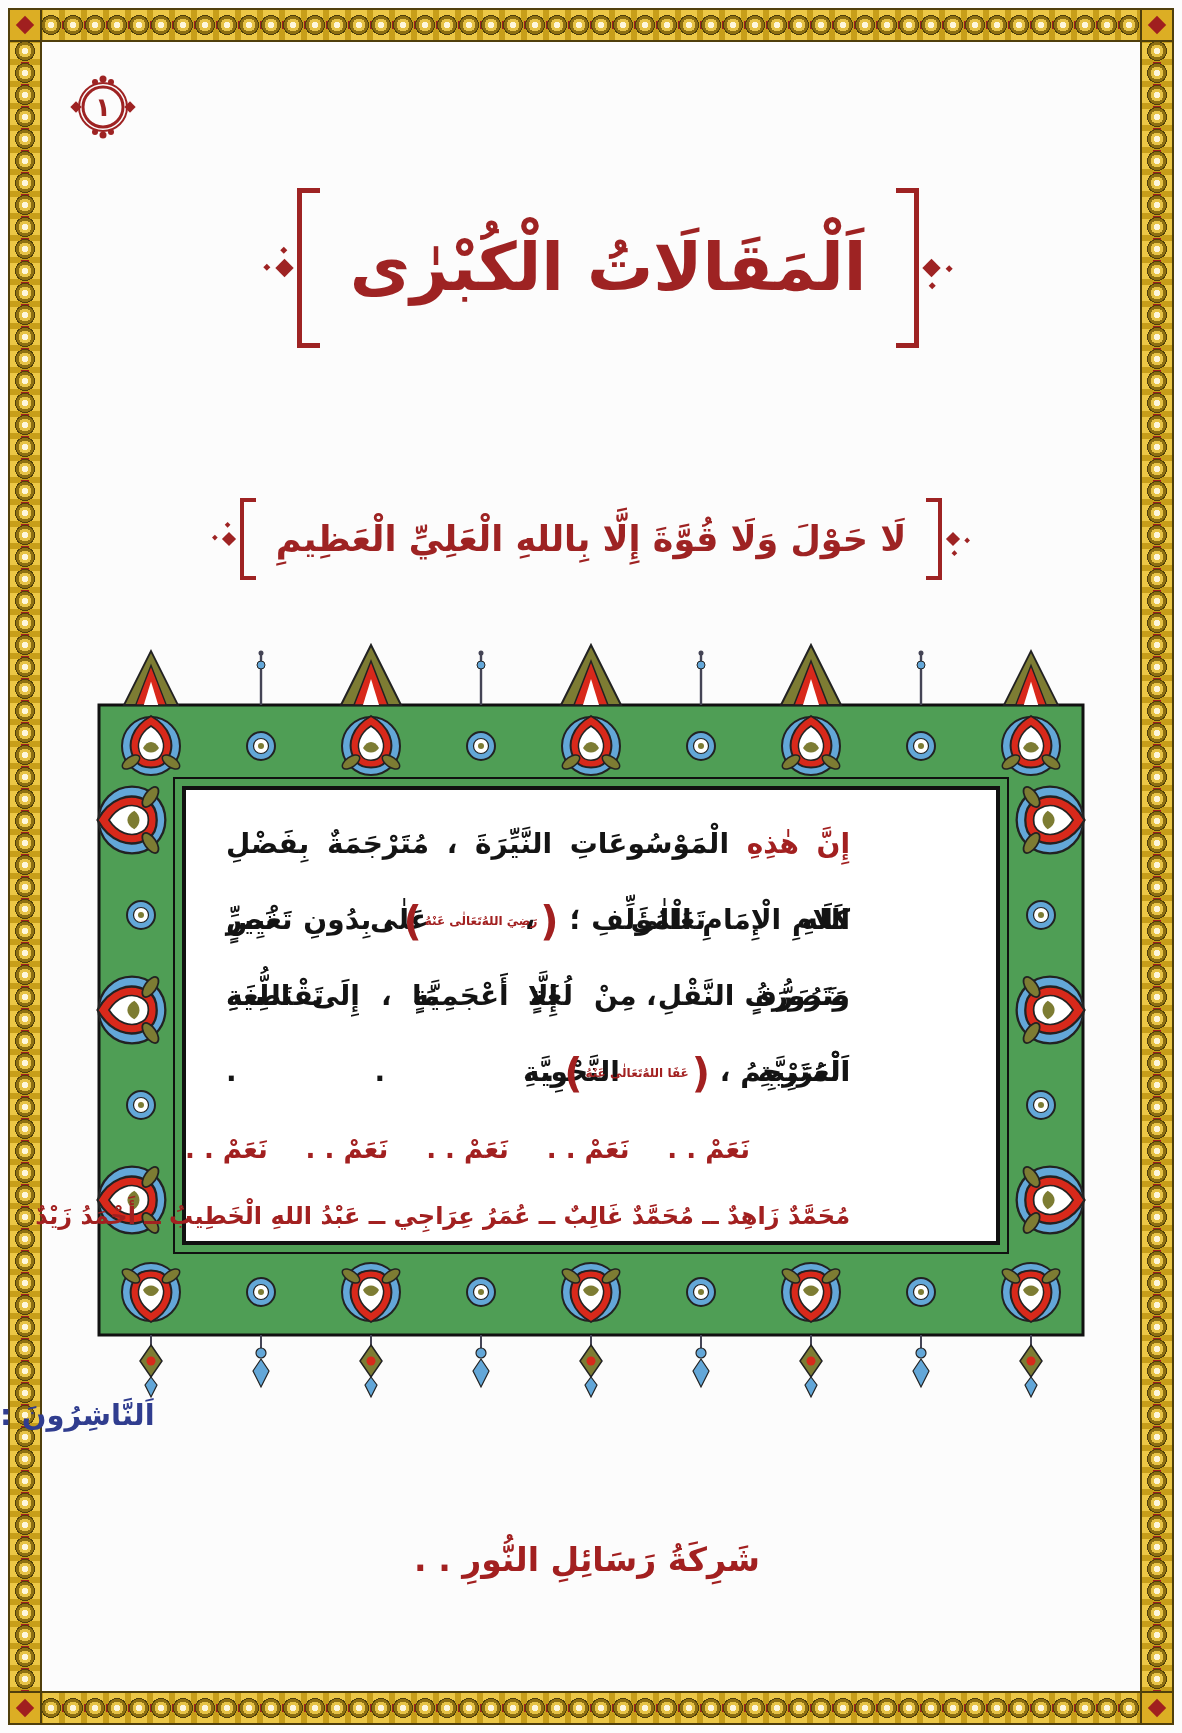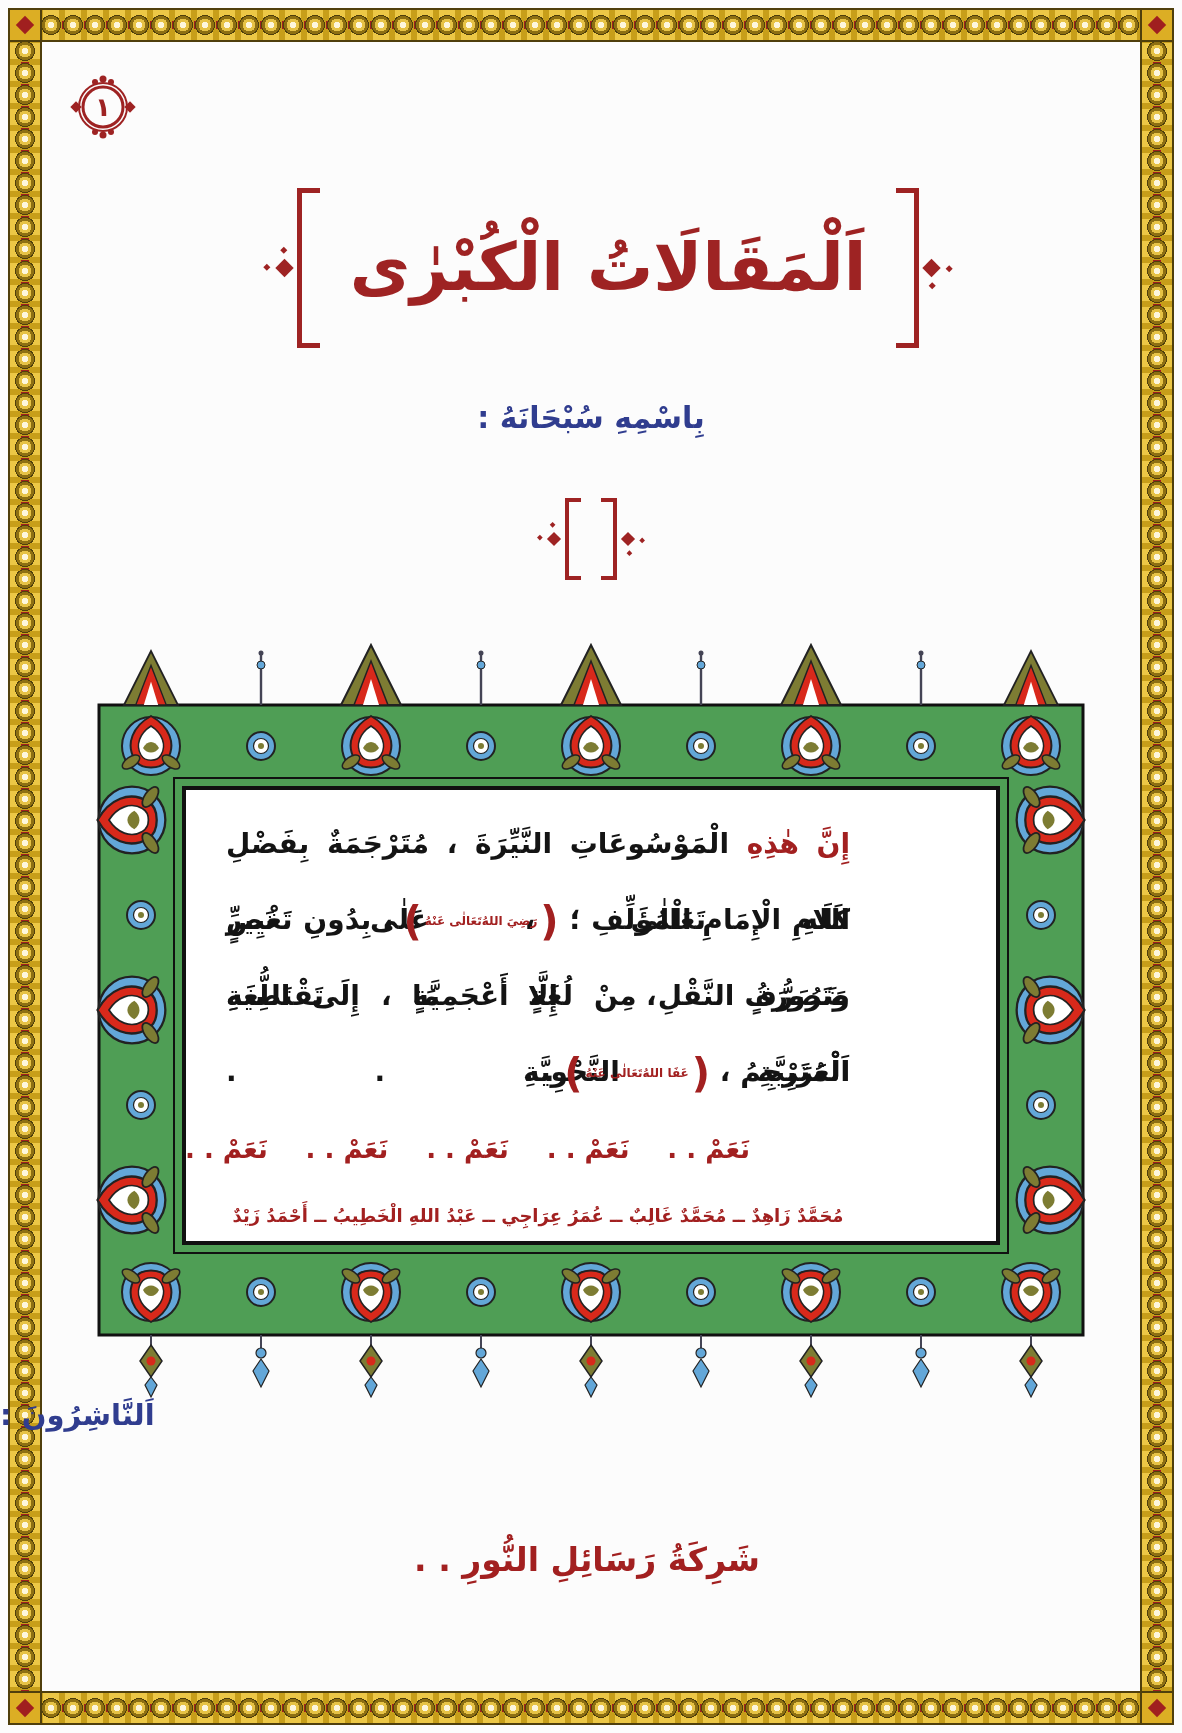--- a/index.html
+++ b/index.html
@@ -65,21 +65,21 @@
   .pline{font-size:28px;font-weight:bold;height:76px;line-height:76px;}
   .jl{text-align:justify;text-align-last:justify;}
   .rl{text-align:right;white-space:nowrap;}
   .red{color:#a22020;}
   .seal{color:#a22020;display:inline-flex;align-items:center;vertical-align:middle;font-weight:bold;}
   .seal .paren{font-size:40px;line-height:1;}
   .seal-stack{display:inline-flex;flex-direction:row;text-align:center;font-size:12px;
               line-height:14px;margin:0 3px;}
   .naam-row{display:flex;justify-content:space-between;width:565px;margin:4px 100px 0 0;
             height:70px;align-items:center;color:#a22020;font-size:26px;font-weight:bold;}
-  .names-line{text-align:center;color:#a22020;font-size:18px;font-weight:bold;height:64px;
+  .names-line{text-align:center;color:#a22020;font-size:24px;font-weight:bold;height:64px;
               line-height:64px;white-space:nowrap;}
 
   
   .publishers{position:absolute;top:1398px;left:0;right:0;text-align:left;direction:rtl;
               font-size:29px;font-weight:bold;color:#303d8f;}
   .company{position:absolute;top:1540px;left:0;right:8px;text-align:center;direction:rtl;
            font-size:33px;font-weight:bold;color:#a22020;}
 </style>
 </head>
 <body>
@@ -114,26 +114,26 @@
   <div class="title-row">
     <div class="brk brk-r brk-150">
         <span class="orn"></span>
       </div>
     <div class="main-title">اَلْمَقَالَاتُ الْكُبْرٰى</div>
     <div class="brk brk-l brk-150">
         <span class="orn"></span>
       </div>
   </div>
 
-  <div class="basmala">بِاسْمِهِ سُبْحَانَهُ :</div>
 
   <div class="hawq-row">
     <div class="brk brk-r brk-74">
         <span class="orn"></span>
       </div>
+    <div class="hawq-text">لَا حَوْلَ وَلَا قُوَّةَ إِلَّا بِاللهِ الْعَلِيِّ الْعَظِيمِ</div>
     <div class="brk brk-l brk-74">
         <span class="orn"></span>
       </div>
   </div>
 
   <svg id="frame" viewBox="0 0 990 750">
     <defs>
       <g id="fR">
         <path d="M0,-30 C18,-20 26,-2 16,14 C10,24 -10,24 -16,14 C-26,-2 -18,-20 0,-30Z" fill="#d8291b" stroke="#222" stroke-width="2"></path>
         <path d="M0,-20 C11,-13 16,-1 10,9 C6,16 -6,16 -10,9 C-16,-1 -11,-13 0,-20Z" fill="#ffffff" stroke="#222" stroke-width="1.5"></path>

